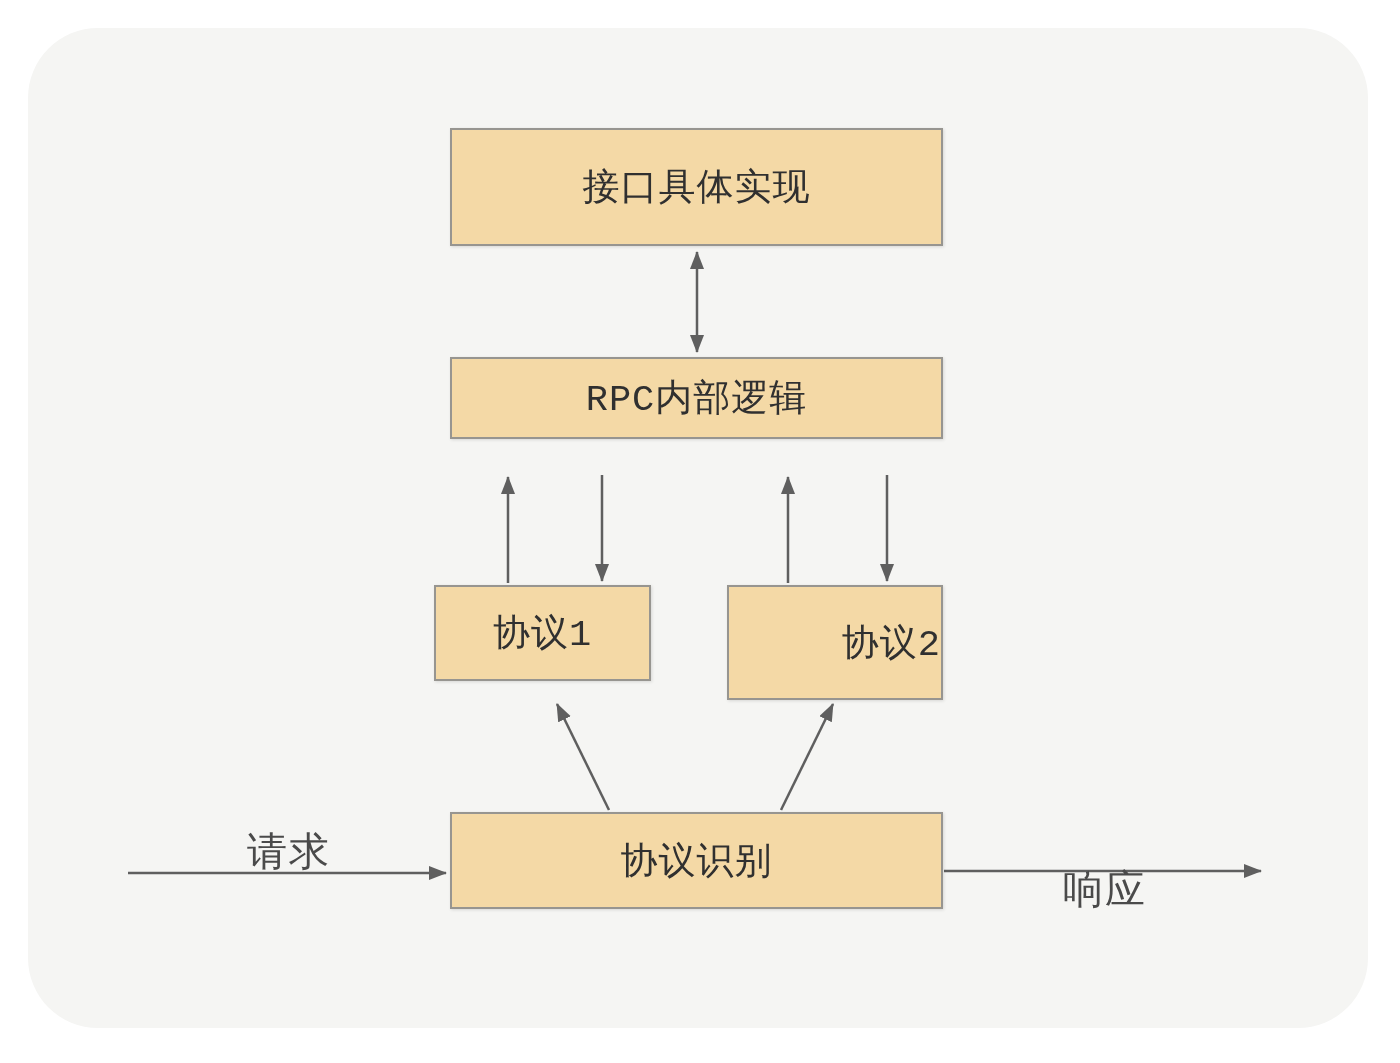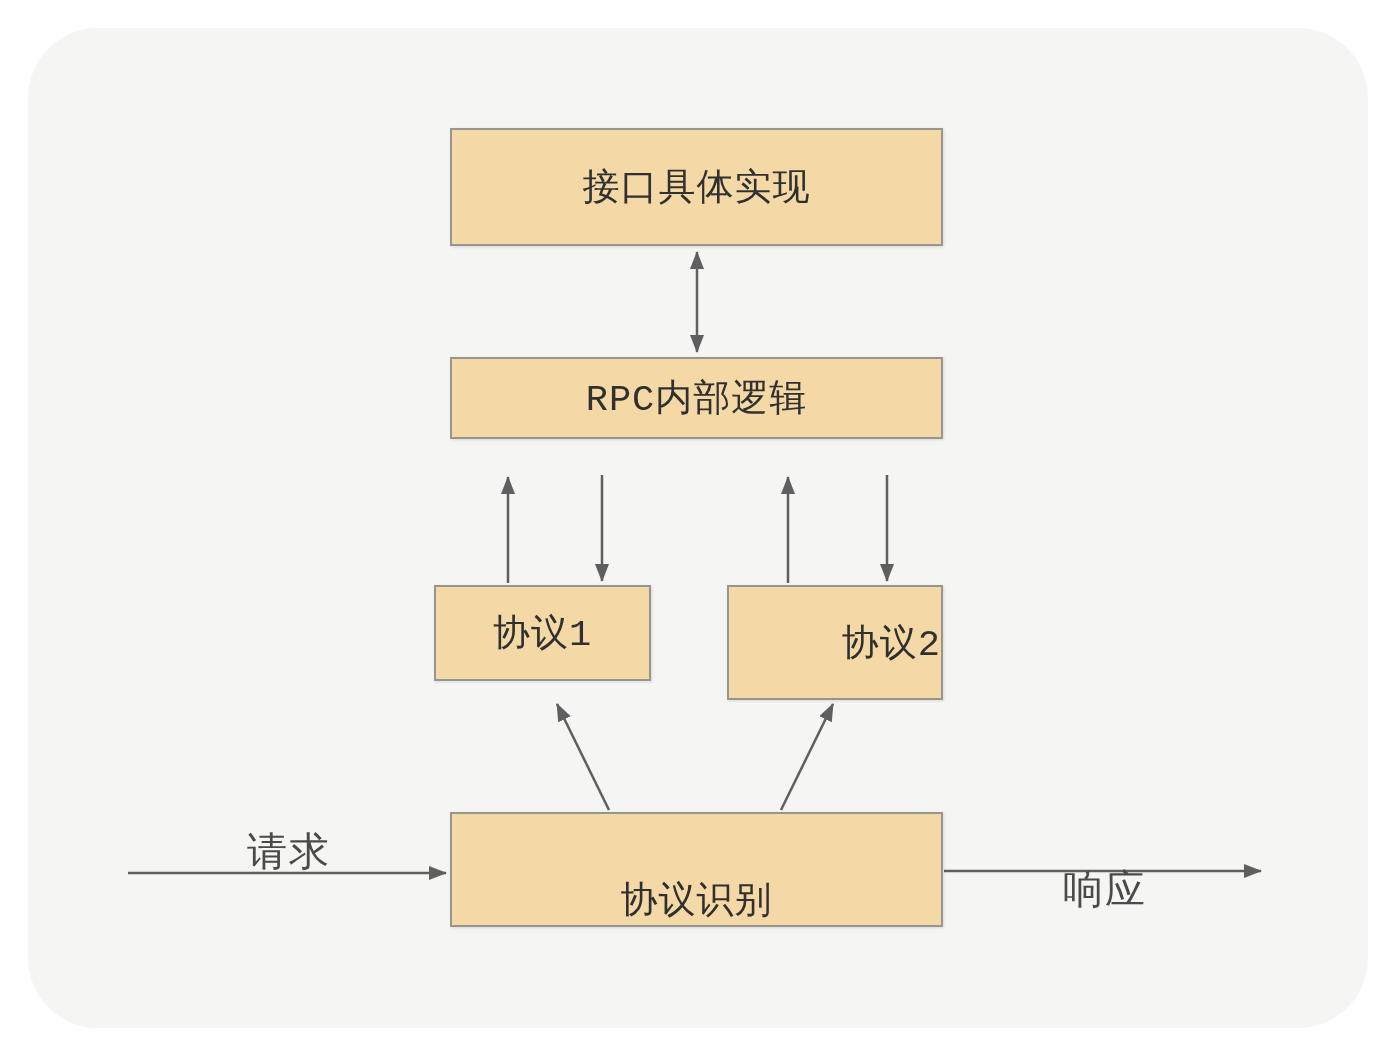--- a/index.html
+++ b/index.html
@@ -35,21 +35,21 @@
     justify-content: center;
     font-size: 37px;
     color: #303030;
     box-shadow: 1px 1px 3px rgba(0,0,0,0.12);
     letter-spacing: 1px;
   }
   .node-impl   { left: 450px; top: 128px; width: 493px; height: 118px; }
   .node-rpc    { left: 450px; top: 357px; width: 493px; height: 82px; }
   .node-proto1 { left: 434px; top: 585px; width: 217px; height: 96px; align-items: center; }
   .node-proto2 { left: 727px; top: 585px; width: 216px; height: 115px; justify-content: flex-end; }
-  .node-detect { left: 450px; top: 812px; width: 493px; height: 115px; align-items: flex-end; }
+  .node-detect { left: 450px; top: 812px; width: 493px; height: 97px; }
   .edge-label {
     position: absolute;
     width: 140px;
     text-align: center;
     font-size: 40px;
     color: #4a4a4a;
     letter-spacing: 2px;
   }
   .label-request  { left: 219px; top: 824px; }
   .label-response { left: 1035px; top: 822px; margin-top: 40px; }

